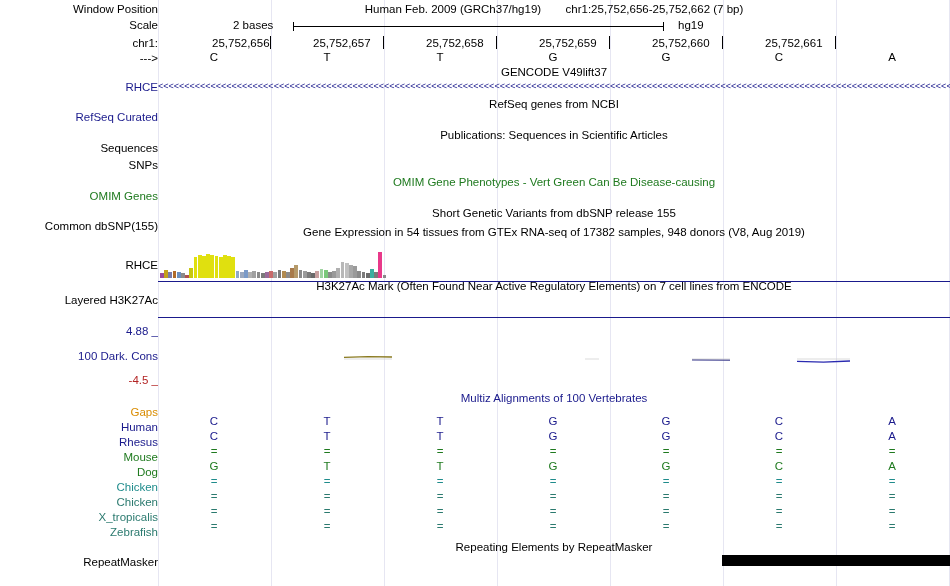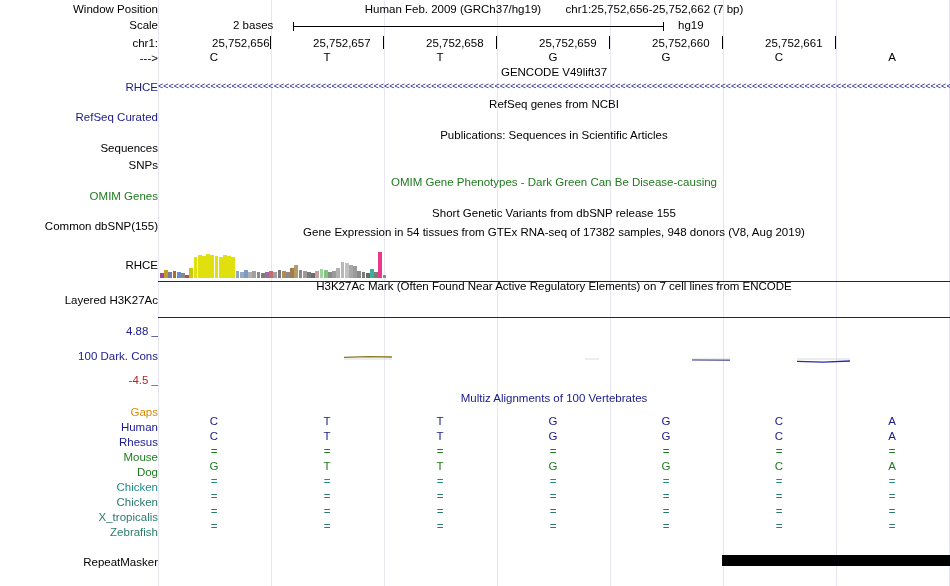--- a/index.html
+++ b/index.html
@@ -165,21 +165,21 @@
     <div class="baseletter" style="left:724px; top:51px;">A</div>
 
     <div class="centerText dark" style="top:66px;">GENCODE V49lift37</div>
 
     <div class="arrowline" style="top:82px;">&lt;&lt;&lt;&lt;&lt;&lt;&lt;&lt;&lt;&lt;&lt;&lt;&lt;&lt;&lt;&lt;&lt;&lt;&lt;&lt;&lt;&lt;&lt;&lt;&lt;&lt;&lt;&lt;&lt;&lt;&lt;&lt;&lt;&lt;&lt;&lt;&lt;&lt;&lt;&lt;&lt;&lt;&lt;&lt;&lt;&lt;&lt;&lt;&lt;&lt;&lt;&lt;&lt;&lt;&lt;&lt;&lt;&lt;&lt;&lt;&lt;&lt;&lt;&lt;&lt;&lt;&lt;&lt;&lt;&lt;&lt;&lt;&lt;&lt;&lt;&lt;&lt;&lt;&lt;&lt;&lt;&lt;&lt;&lt;&lt;&lt;&lt;&lt;&lt;&lt;&lt;&lt;&lt;&lt;&lt;&lt;&lt;&lt;&lt;&lt;&lt;&lt;&lt;&lt;&lt;&lt;&lt;&lt;&lt;&lt;&lt;&lt;&lt;&lt;&lt;&lt;&lt;&lt;&lt;&lt;&lt;&lt;&lt;&lt;&lt;&lt;&lt;&lt;&lt;&lt;&lt;&lt;&lt;&lt;&lt;&lt;&lt;&lt;&lt;&lt;&lt;&lt;&lt;&lt;&lt;&lt;&lt;&lt;&lt;&lt;&lt;&lt;&lt;&lt;&lt;&lt;&lt;&lt;&lt;&lt;&lt;&lt;&lt;&lt;&lt;&lt;&lt;&lt;&lt;&lt;&lt;&lt;&lt;&lt;&lt;&lt;&lt;&lt;&lt;&lt;&lt;&lt;&lt;&lt;&lt;&lt;&lt;&lt;&lt;&lt;&lt;&lt;&lt;&lt;&lt;&lt;&lt;&lt;&lt;&lt;&lt;&lt;&lt;&lt;&lt;&lt;&lt;&lt;&lt;&lt;&lt;&lt;&lt;&lt;&lt;&lt;&lt;&lt;&lt;&lt;&lt;&lt;&lt;&lt;&lt;&lt;&lt;&lt;&lt;&lt;&lt;&lt;&lt;&lt;&lt;&lt;&lt;&lt;&lt;&lt;&lt;&lt;&lt;&lt;&lt;&lt;&lt;&lt;&lt;&lt;&lt;&lt;&lt;&lt;&lt;&lt;&lt;&lt;&lt;&lt;&lt;&lt;&lt;&lt;&lt;&lt;&lt;&lt;&lt;&lt;&lt;&lt;&lt;&lt;&lt;&lt;&lt;&lt;&lt;&lt;&lt;&lt;&lt;&lt;&lt;&lt;&lt;&lt;&lt;&lt;&lt;&lt;&lt;&lt;&lt;&lt;&lt;&lt;&lt;&lt;&lt;&lt;&lt;&lt;&lt;&lt;&lt;&lt;&lt;&lt;&lt;&lt;&lt;&lt;&lt;&lt;&lt;&lt;&lt;&lt;&lt;&lt;&lt;&lt;&lt;&lt;&lt;&lt;&lt;&lt;&lt;&lt;&lt;&lt;&lt;&lt;&lt;&lt;&lt;&lt;&lt;&lt;&lt;&lt;&lt;&lt;&lt;&lt;&lt;&lt;&lt;&lt;&lt;&lt;&lt;&lt;&lt;&lt;&lt;&lt;&lt;&lt;&lt;&lt;&lt;&lt;&lt;&lt;&lt;&lt;&lt;&lt;&lt;&lt;&lt;&lt;&lt;&lt;&lt;&lt;&lt;&lt;&lt;&lt;&lt;&lt;&lt;&lt;&lt;&lt;&lt;&lt;&lt;&lt;&lt;&lt;</div>
 
     <div class="centerText dark" style="top:129px;">Publications: Sequences in Scientific Articles</div>
 
     <div class="centerText dark" style="top:98px;">RefSeq genes from NCBI</div>
 
-    <div class="centerText green" style="top:176px;">OMIM Gene Phenotypes - Dark Green Can Be Disease-causing</div>
+    <div class="centerText green" style="top:176px;">OMIM Gene Phenotypes - Vert Green Can Be Disease-causing</div>
 
     <div class="centerText dark" style="top:207px;">Short Genetic Variants from dbSNP release 155</div>
 
     <div class="centerText dark" style="top:226px;">Gene Expression in 54 tissues from GTEx RNA-seq of 17382 samples, 948 donors (V8, Aug 2019)</div>
 
     <div class="gtex" id="gtex-chart" style="left:2px; top:250px; width:230px; height:28px;">
         <div class="gtexbar" style="left: 0px; width: 3.8px; height: 4.66667px; background: rgb(154, 75, 154);"></div>
         <div class="gtexbar" style="left: 4.2px; width: 3.8px; height: 8.16667px; background: rgb(196, 160, 26);"></div>
         <div class="gtexbar" style="left: 8.4px; width: 3.8px; height: 5.83333px; background: rgb(122, 122, 168);"></div>
         <div class="gtexbar" style="left: 12.6px; width: 3.8px; height: 7px; background: rgb(176, 106, 42);"></div>
@@ -325,16 +325,17 @@
           <div class="alnchar" style="left: 46px; color: rgb(43, 122, 111);">=</div>
           <div class="alnchar" style="left: 159px; color: rgb(43, 122, 111);">=</div>
           <div class="alnchar" style="left: 272px; color: rgb(43, 122, 111);">=</div>
           <div class="alnchar" style="left: 385px; color: rgb(43, 122, 111);">=</div>
           <div class="alnchar" style="left: 498px; color: rgb(43, 122, 111);">=</div>
           <div class="alnchar" style="left: 611px; color: rgb(43, 122, 111);">=</div>
           <div class="alnchar" style="left: 724px; color: rgb(43, 122, 111);">=</div>
         </div>
       </div>
 
+    <div class="centerText dark" style="top:541px;">Repeating Elements by RepeatMasker</div>
 
     <div class="rmbox" style="left:564px; top:555px; width:228px; height:11px;"></div>
   </div>
 </div>
 
 </body></html>

